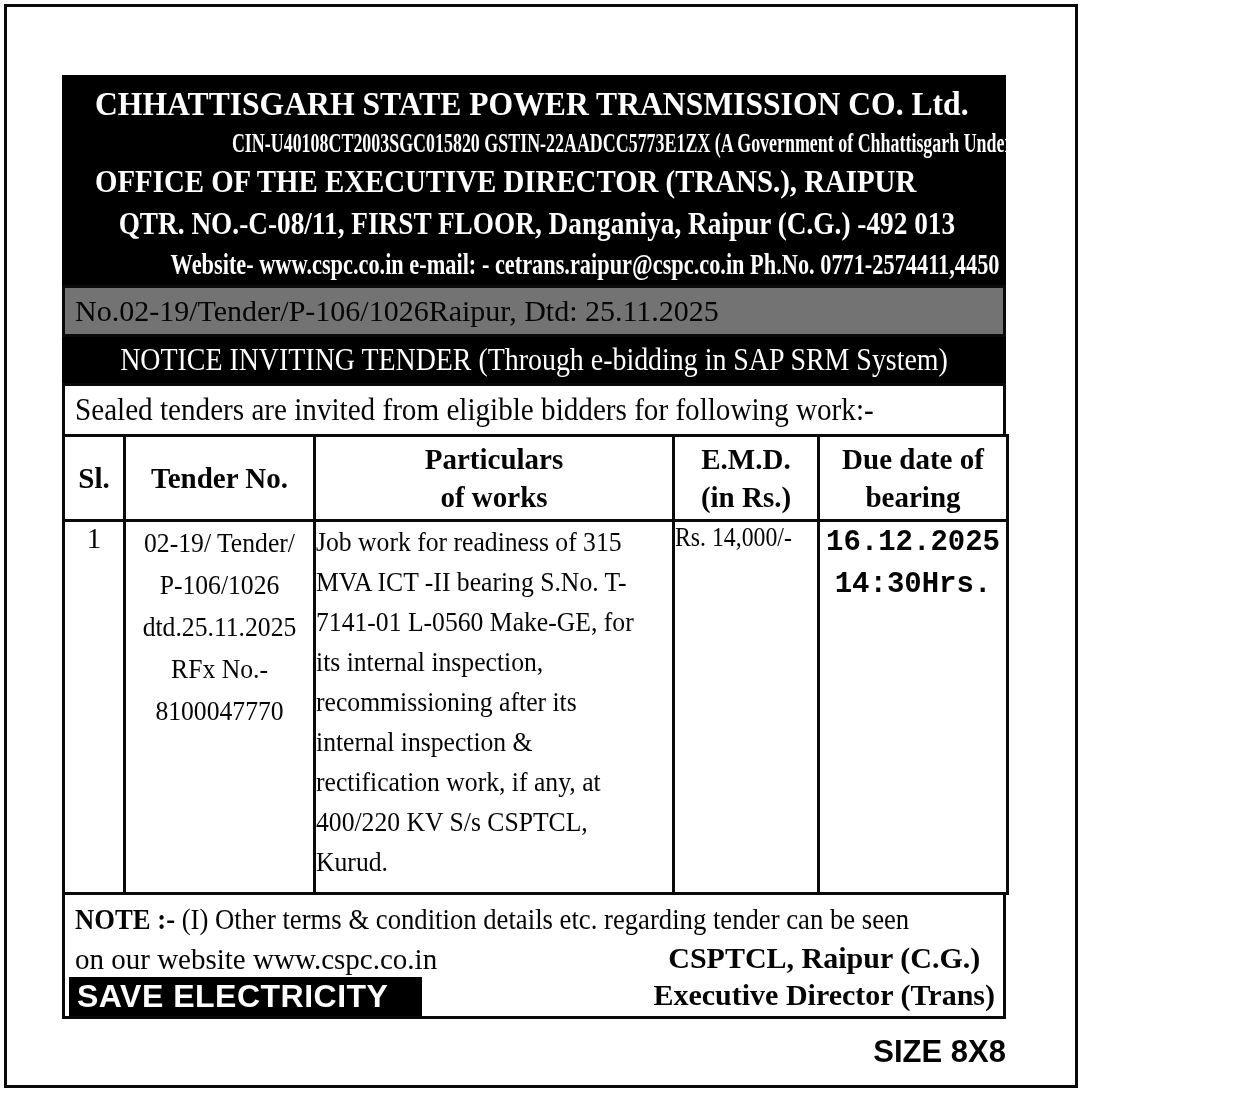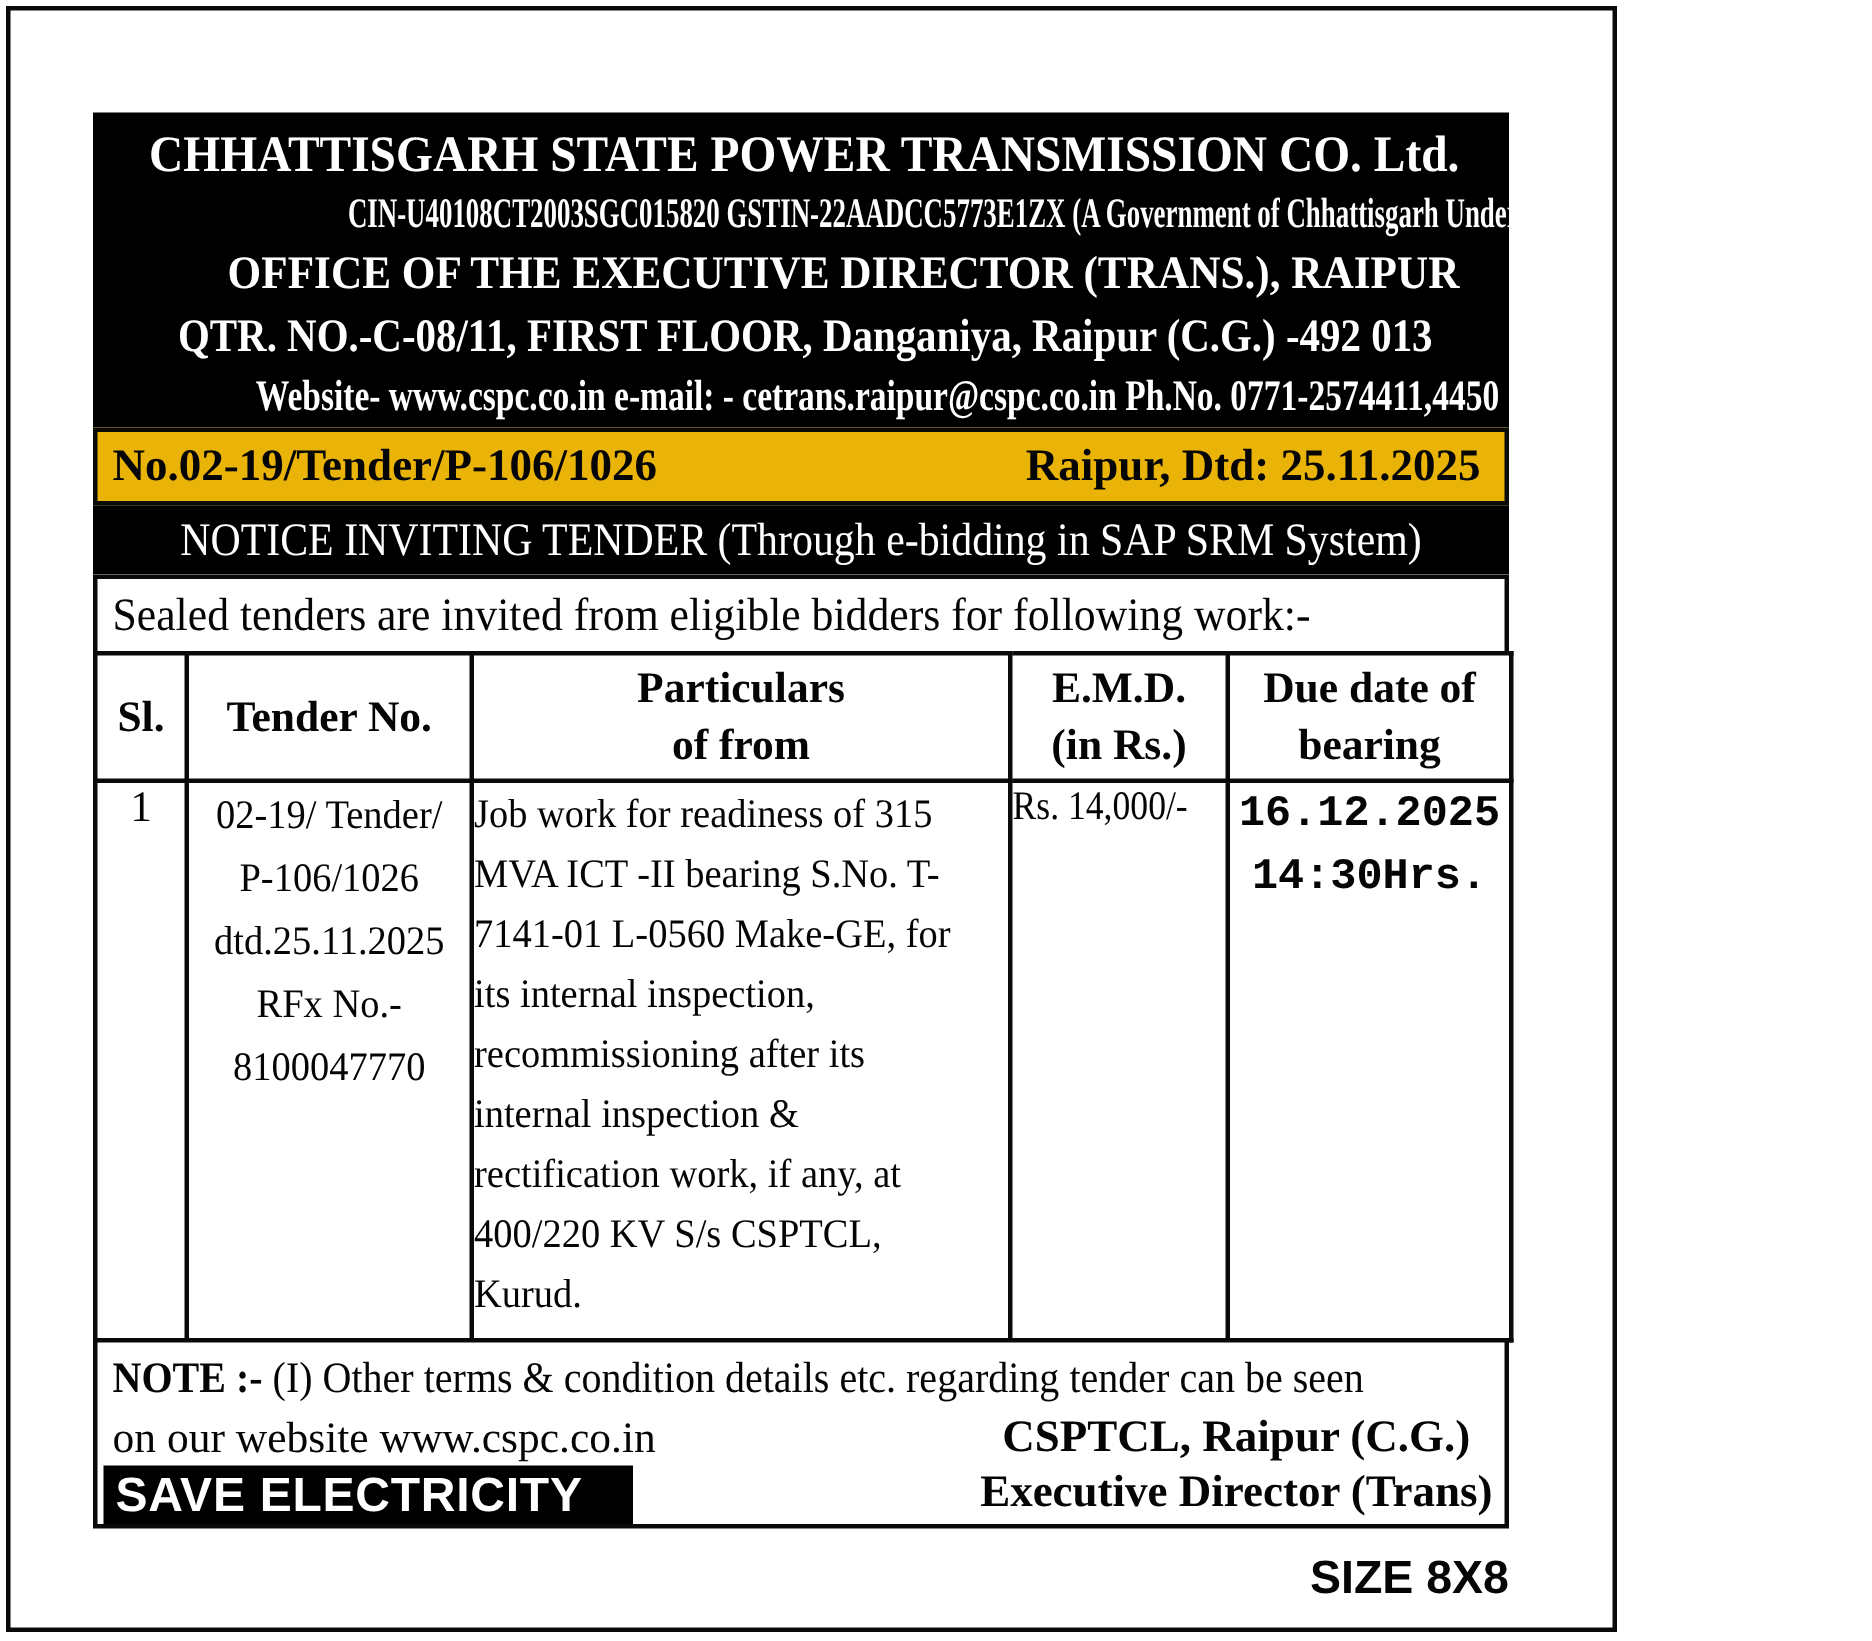--- a/index.html
+++ b/index.html
@@ -10,37 +10,37 @@
     overflow:hidden;
   }
   .outer-border{
     position:absolute;left:4px;top:4px;width:1068px;height:1078px;
     border:3px solid #0a0a0a;background:#ffffff;
   }
   .notice{position:absolute;left:62px;top:75px;width:944px;}
 
   
   .masthead{
-    background:#000;color:#fff;text-align:right;
+    background:#000;color:#fff;text-align:left;
     height:210px;box-sizing:border-box;padding-top:8px;overflow:hidden;
   }
   .fit{display:block;white-space:nowrap;transform:scaleX(var(--sx,1));}
   .fit-c{transform-origin:50% 50%;}
   .fit-l{transform-origin:0 50%;}
   .mast-l1{font-size:34px;font-weight:bold;line-height:42px;--sx:0.93;}
   .mast-l2{font-size:28px;font-weight:bold;line-height:36px;--sx:0.64;}
   .mast-l3{font-size:31px;font-weight:bold;line-height:42px;--sx:0.93;}
   .mast-l4{font-size:31px;font-weight:bold;line-height:42px;--sx:0.88;}
   .mast-l5{font-size:29px;font-weight:bold;line-height:38px;--sx:0.77;}
 
   
   .ref-row{
     border:3px solid #0a0a0a;height:52px;box-sizing:border-box;
-    display:flex;justify-content:space-between;align-items:center;
-    padding:0 16px 0 10px;font-size:30px;background:#eab308;font-weight:bold;
+    display:flex;align-items:center;
+    padding:0 16px 0 10px;font-size:30px;background:#737373;
   }
 
   
   .nit-bar{
     background:#000;color:#fff;height:46px;box-sizing:border-box;
     font-weight:normal;font-size:31px;line-height:46px;text-align:center;overflow:hidden;
   }
   .nit-bar .fit{--sx:0.9;}
 
   
@@ -130,21 +130,21 @@
         <col style="width:359px">
         <col style="width:145px">
         <col style="width:189px">
     </colgroup>
     <thead>
       <tr>
         <th>Sl.</th>
         <th>Tender No.</th>
         <th>
           <div>Particulars</div>
-          <div>of from</div>
+          <div>of works</div>
         </th>
         <th>
           <div>E.M.D.</div>
           <div>(in Rs.)</div>
         </th>
         <th>
           <div>Due date of</div>
           <div>bearing</div>
         </th>
       </tr>

